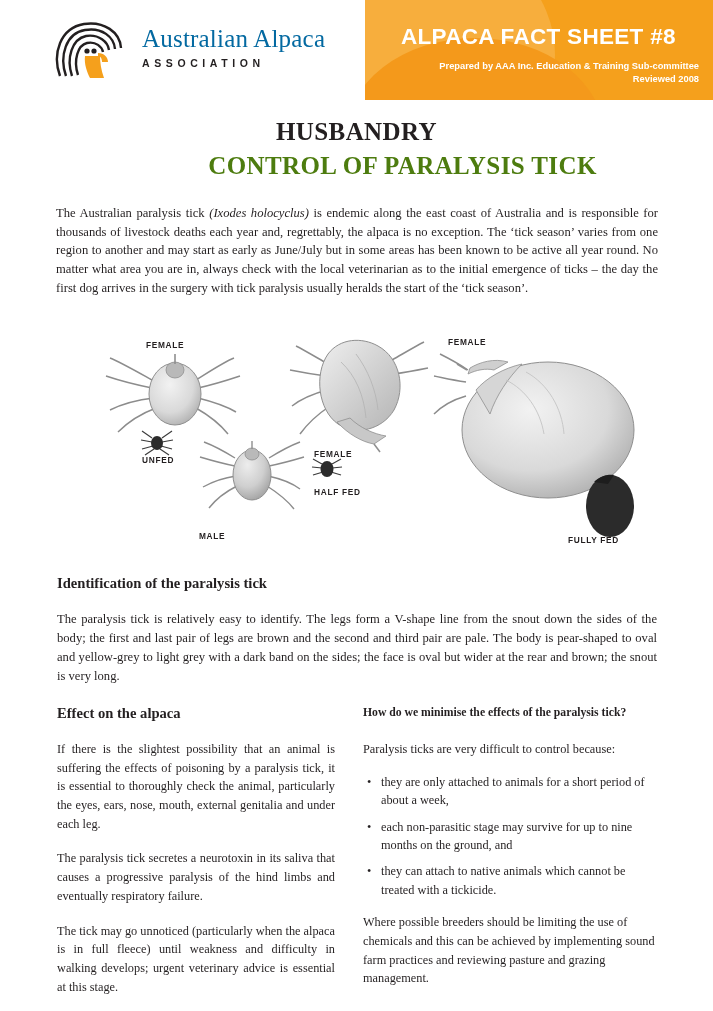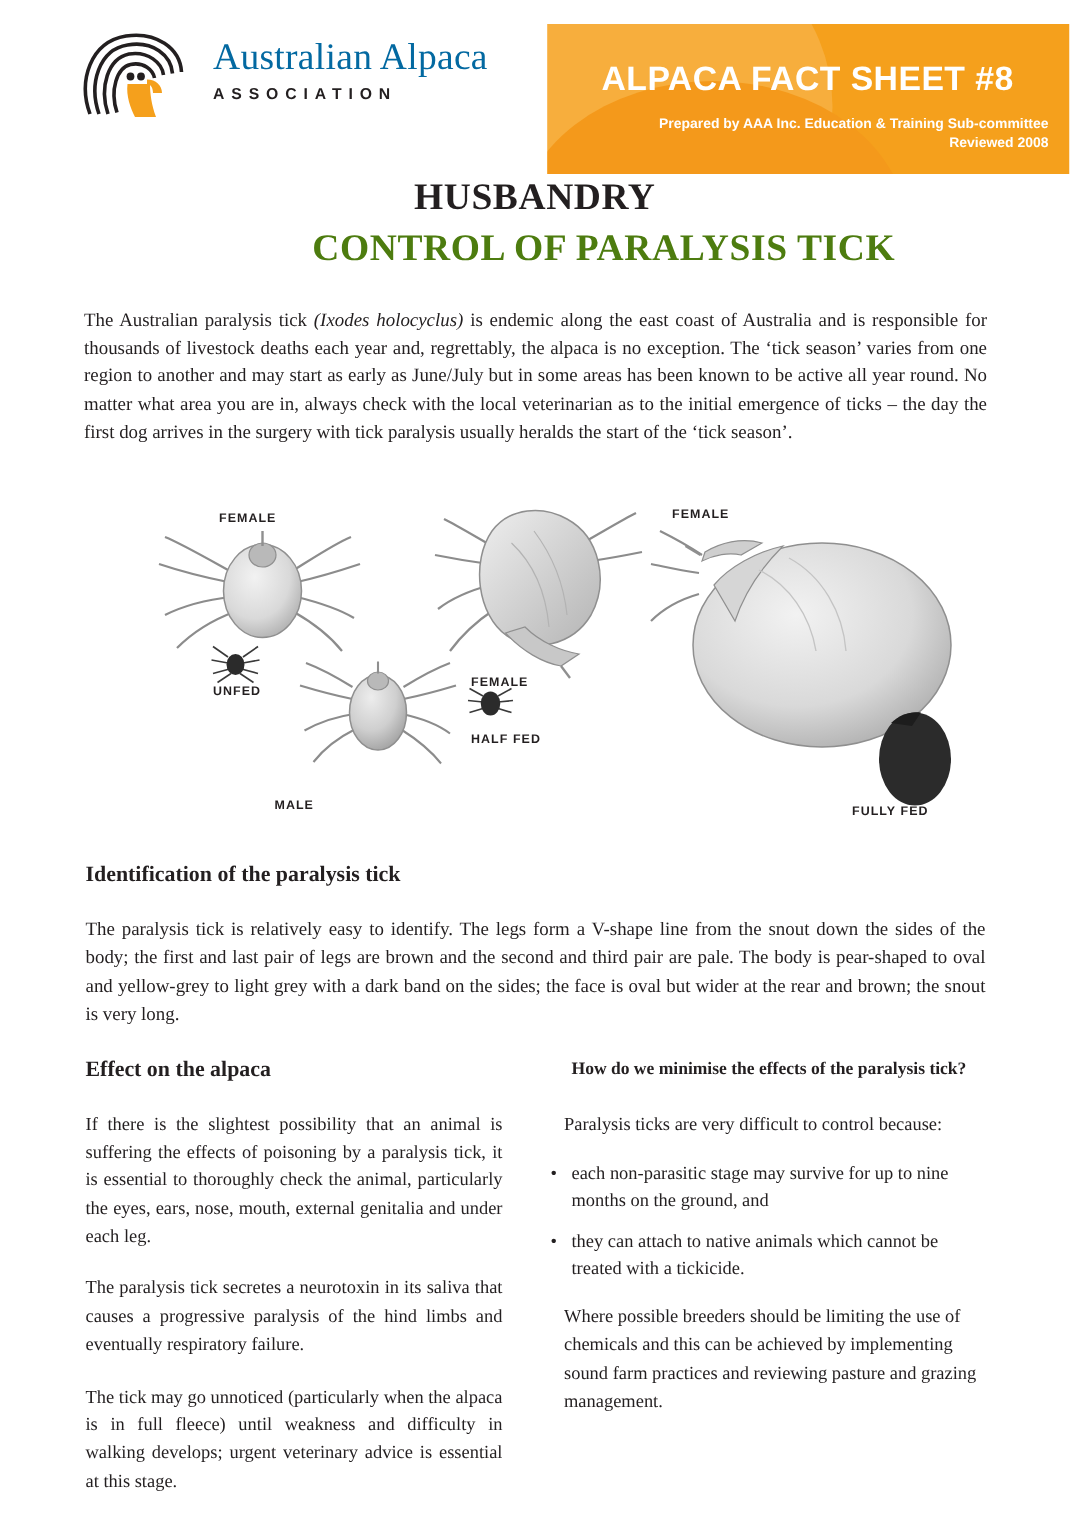--- a/index.html
+++ b/index.html
@@ -61,21 +61,21 @@
     font-family: "Liberation Sans", sans-serif;
     font-size: 10.5px;
     font-weight: bold;
     letter-spacing: 4.6px;
     color: #231f20;
   }
 
   .orange-banner {
     position: absolute;
     right: 0;
-    top: 16px;
+    top: 0;
     width: 348px;
     height: 100px;
     background: #f5a01c;
     overflow: hidden;
   }
   .orange-banner .swoosh1 {
     position: absolute;
     left: -40px;
     top: -60px;
     width: 230px;
@@ -188,38 +188,38 @@
     top: 740px;
     width: 278px;
     font-size: 12.3px;
     line-height: 1.52;
     text-align: justify;
   }
   #effect-body p { margin: 0 0 16px 0; }
 
   #minimise-head {
     position: absolute;
-    left: 381px;
+    left: 363px;
     top: 706px;
     width: 300px;
     font-family: "Liberation Serif", serif;
     font-weight: bold;
     font-size: 11.7px;
     color: #231f20;
   }
   #minimise-body {
     position: absolute;
     left: 363px;
     top: 740px;
     width: 295px;
     font-size: 12.3px;
     line-height: 1.52;
     text-align: left;
   }
-  #minimise-body p { margin: 0 0 14px 13px; }
+  #minimise-body p { margin: 0 0 14px 0; }
   #minimise-body ul {
     margin: 0 0 14px 0;
     padding-left: 18px;
     list-style: none;
   }
   #minimise-body li {
     position: relative;
     margin-bottom: 8px;
     line-height: 1.5;
   }
@@ -243,21 +243,21 @@
     font-family: "Liberation Sans", sans-serif;
     font-size: 8.3px;
     font-weight: bold;
     letter-spacing: 0.7px;
     color: #231f20;
     white-space: nowrap;
   }
   
   .lbl-female1 { left: 90px;  top: 22px; }
   .lbl-unfed   { left: 86px;  top: 137px; }
-  .lbl-male    { left: 127px; top: 213px; }
+  .lbl-male    { left: 143px; top: 213px; }
   .lbl-female2 { left: 258px; top: 131px; }
   .lbl-halffed { left: 258px; top: 169px; }
   .lbl-female3 { left: 392px; top: 19px; }
   .lbl-fullyfed{ left: 512px; top: 217px; }
 </style>
 </head>
 <body>
 
 <div class="page">
 
@@ -437,19 +437,20 @@
   <div id="effect-body">
     <p>If there is the slightest possibility that an animal is suffering the effects of poisoning by a paralysis tick, it is essential to thoroughly check the animal, particularly the eyes, ears, nose, mouth, external genitalia and under each leg.</p>
     <p>The paralysis tick secretes a neurotoxin in its saliva that causes a progressive paralysis of the hind limbs and eventually respiratory failure.</p>
     <p>The tick may go unnoticed (particularly when the alpaca is in full fleece) until weakness and difficulty in walking develops; urgent veterinary advice is essential at this stage.</p>
   </div>
 
   <div id="minimise-head">How do we minimise the effects of the paralysis tick?</div>
   <div id="minimise-body">
     <p>Paralysis ticks are very difficult to control because:</p>
     <ul>
+      <li>they are only attached to animals for a short period of about a week,</li>
       <li>each non-parasitic stage may survive for up to nine months on the ground, and</li>
       <li>they can attach to native animals which cannot be treated with a tickicide.</li>
     </ul>
     <p>Where possible breeders should be limiting the use of chemicals and this can be achieved by implementing sound farm practices and reviewing pasture and grazing management.</p>
   </div>
 
 </div>
 
 </body></html>

